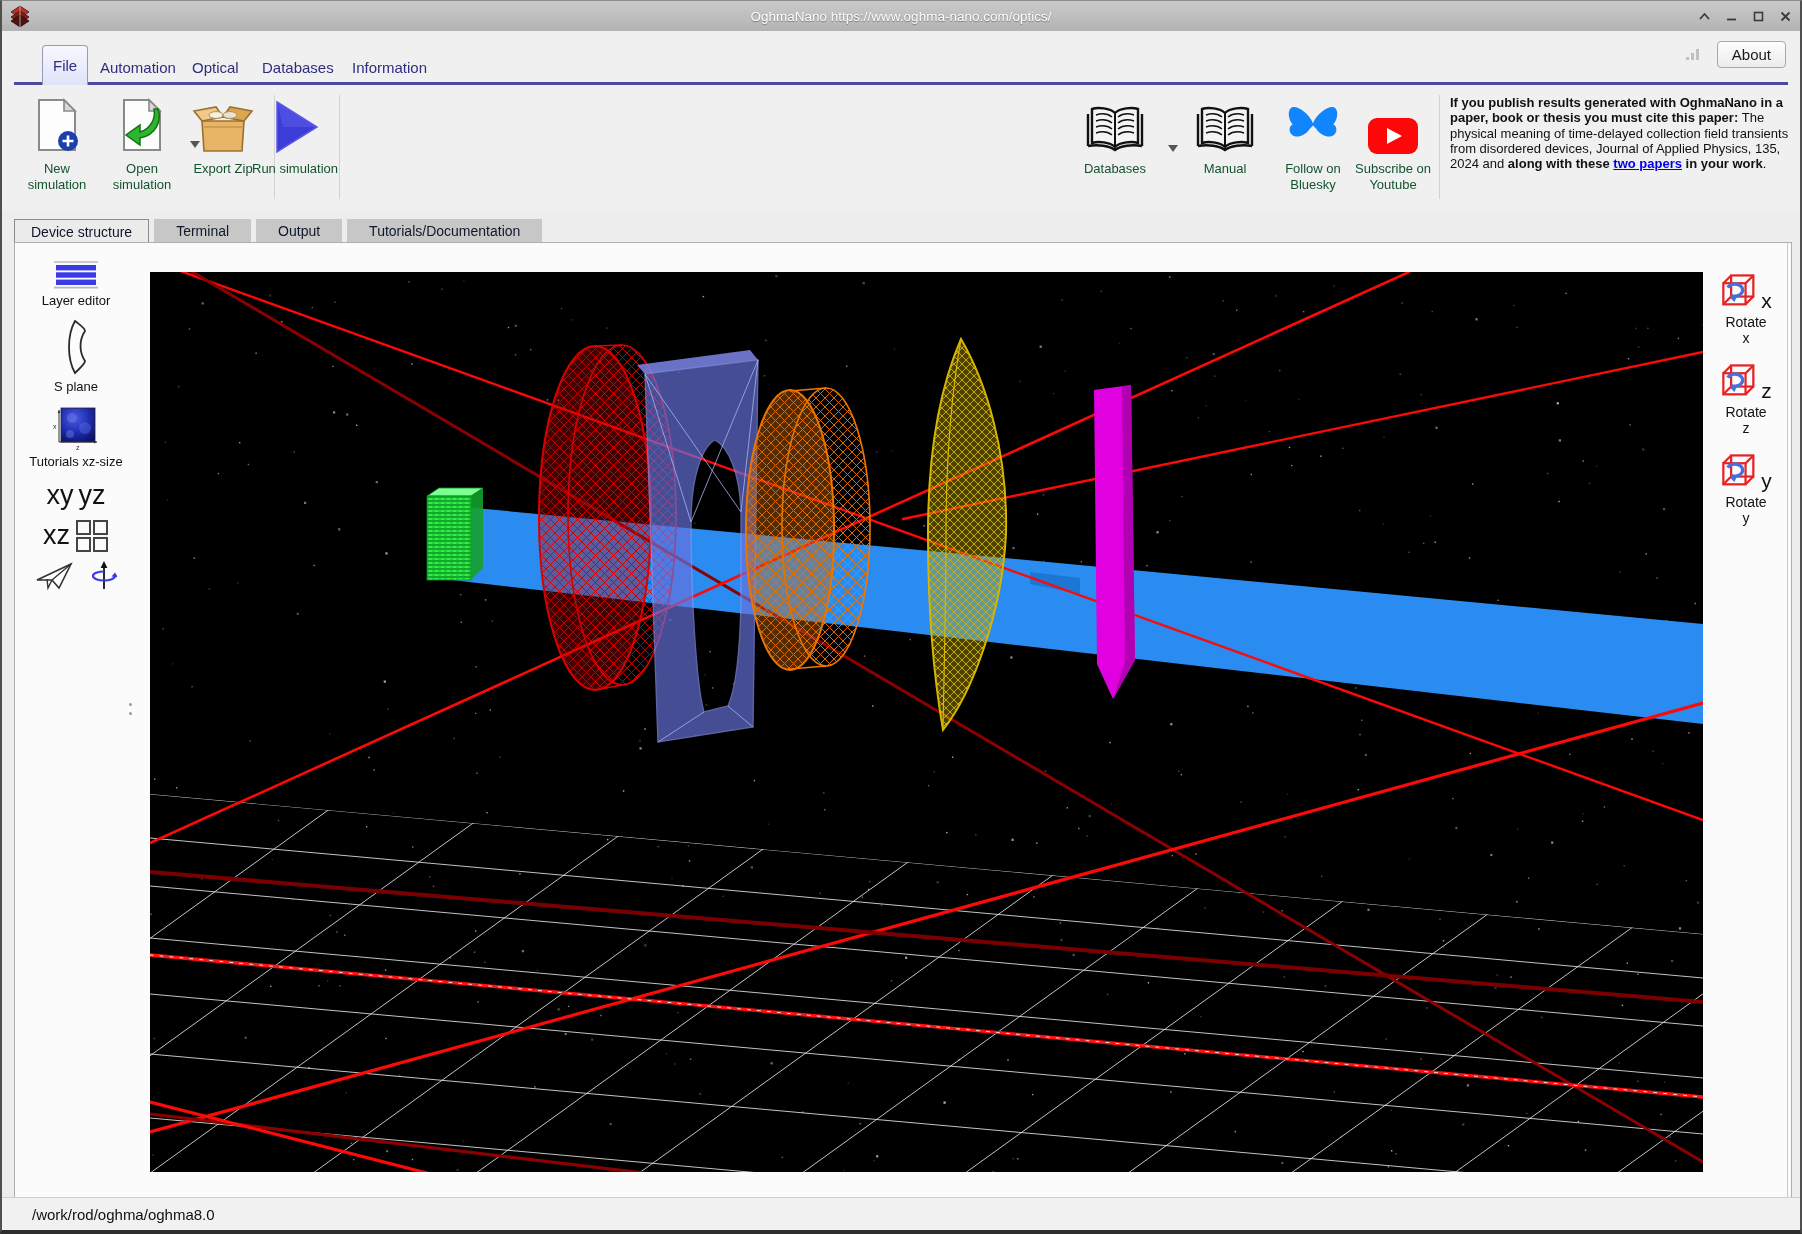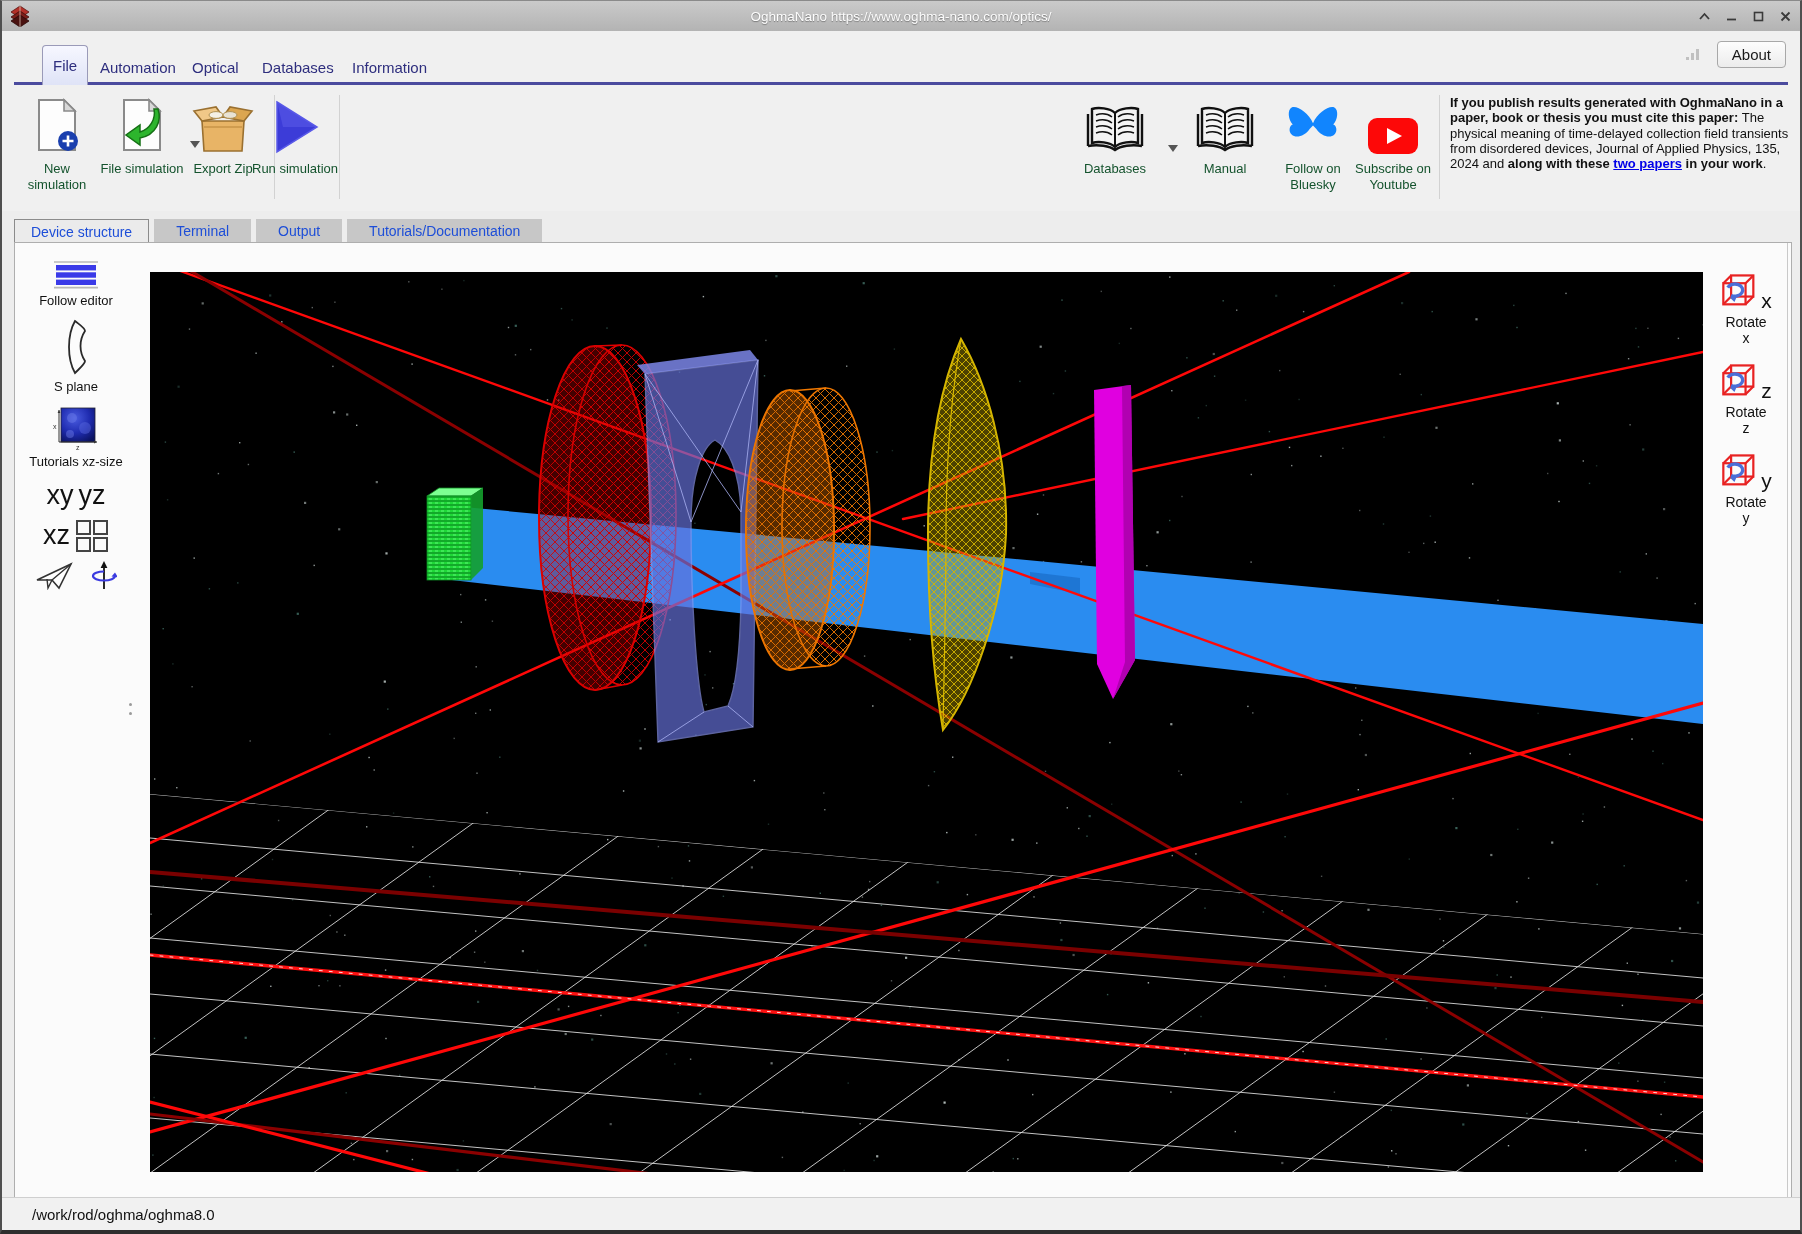--- a/index.html
+++ b/index.html
@@ -33,21 +33,21 @@
   #toolbar{position:absolute;left:0;top:84px;width:100%;height:126px;background:#f0f0f0;}
   .tool-btn{position:absolute;top:8px;width:86px;text-align:center;font-size:13px;line-height:1.22;color:#14532d;}
   .tool-btn .ticon{height:62px;display:flex;align-items:flex-end;justify-content:center;margin-bottom:6px;}
   .tool-sep{position:absolute;top:10px;width:1px;height:104px;background:#d2d2d2;}
   .drop-arrow{position:absolute;width:10px;height:7px;}
   
   #citation{position:absolute;left:1448px;top:10px;width:352px;font-size:13px;line-height:1.18;color:#111;}
   #citation a{color:#0000e8;font-weight:bold;}
   
   #viewtabs{position:absolute;left:12px;top:218px;height:24px;display:flex;gap:5px;}
-  .view-tab{height:24px;padding:0 22px;display:flex;align-items:center;font-size:14px;color:#1d4ed8;background:#c7c7c7;}
+  .view-tab{height:24px;padding:0 22px;display:flex;align-items:center;font-size:14px;color:#0f172a;background:#c7c7c7;}
   .view-tab.active{background:#ebebeb;border:1px solid #8b8b8b;border-bottom:none;padding:0 16px;}
   
   #panel{position:absolute;left:12px;top:241px;width:1778px;height:956px;background:#fbfbfb;border:1px solid #aeaeae;}
   
   #sidebar{position:absolute;left:2px;top:4px;width:118px;}
   .side-item{width:100%;text-align:center;font-size:13px;line-height:1.25;color:#111;margin-bottom:10px;}
   .side-item .sicon{display:flex;justify-content:center;margin-bottom:4px;}
   .axis-row{display:flex;align-items:center;justify-content:center;gap:5px;font-size:27px;color:#111;margin:2px 0 8px 0;}
   #splitter-dots{position:absolute;left:113px;top:460px;width:4px;height:22px;display:flex;flex-direction:column;gap:6px;align-items:center;}
   #splitter-dots i{width:3px;height:3px;background:#9a9a9a;border-radius:50%;}
@@ -122,21 +122,21 @@
     </div>
 
     <div class="tool-btn" style="left:97px;">
       <div class="ticon">
         <svg width="52" height="58" viewBox="0 0 52 58">
           <path d="M8 3 L33 3 L44 14 L44 53 L8 53 Z" fill="#fdfdfd" stroke="#8a8a8a" stroke-width="2"></path>
           <path d="M33 3 L33 14 L44 14 Z" fill="#d8d8d8" stroke="#8a8a8a" stroke-width="1.6"></path>
           <path d="M38 12 C40 22 34 32 24 35 L24 28 L10 38 L24 48 L24 41 C40 38 46 24 42 12 Z" fill="#2db52d" stroke="#157015" stroke-width="1.5"></path>
         </svg>
       </div>
-      <div>File simulation</div>
+      <div>Open simulation</div>
     </div>
 
     <svg class="drop-arrow" style="left:188px;top:56px;" viewBox="0 0 10 7">
       <polygon points="0,0 10,0 5,7" fill="#555"></polygon>
       </svg>
 
     <div class="tool-btn" style="left:178px;">
       <div class="ticon">
         <svg width="62" height="50" viewBox="0 0 62 50">
           <polygon points="10,16 52,16 50,46 12,46" fill="#e8b466" stroke="#9a7030" stroke-width="1.6"></polygon>
@@ -233,21 +233,21 @@
       <div class="side-item" style="margin-top:14px;">
         <div class="sicon">
           <svg width="46" height="28" viewBox="0 0 46 28">
             <line x1="1" y1="1" x2="45" y2="1" stroke="#b8b8b8" stroke-width="1.6"></line>
             <rect x="3" y="4" width="40" height="5.4" fill="#3a3ae8"></rect>
             <rect x="3" y="11.3" width="40" height="5.4" fill="#3a3ae8"></rect>
             <rect x="3" y="18.6" width="40" height="5.4" fill="#3a3ae8"></rect>
             <line x1="1" y1="26.6" x2="45" y2="26.6" stroke="#b8b8b8" stroke-width="1.6"></line>
           </svg>
         </div>
-        <div>Follow editor</div>
+        <div>Layer editor</div>
       </div>
 
       <div class="side-item">
         <div class="sicon">
           <svg width="26" height="56" viewBox="0 0 26 56">
             <path d="M12 2 C4 16 4 40 12 54 C17 49 22 45 22 42 C16 33 16 21 22 12 C22 9 17 6 12 2 Z" fill="#fcfcfc" stroke="#2a2a2a" stroke-width="1.8"></path>
           </svg>
         </div>
         <div>S plane</div>
       </div>

